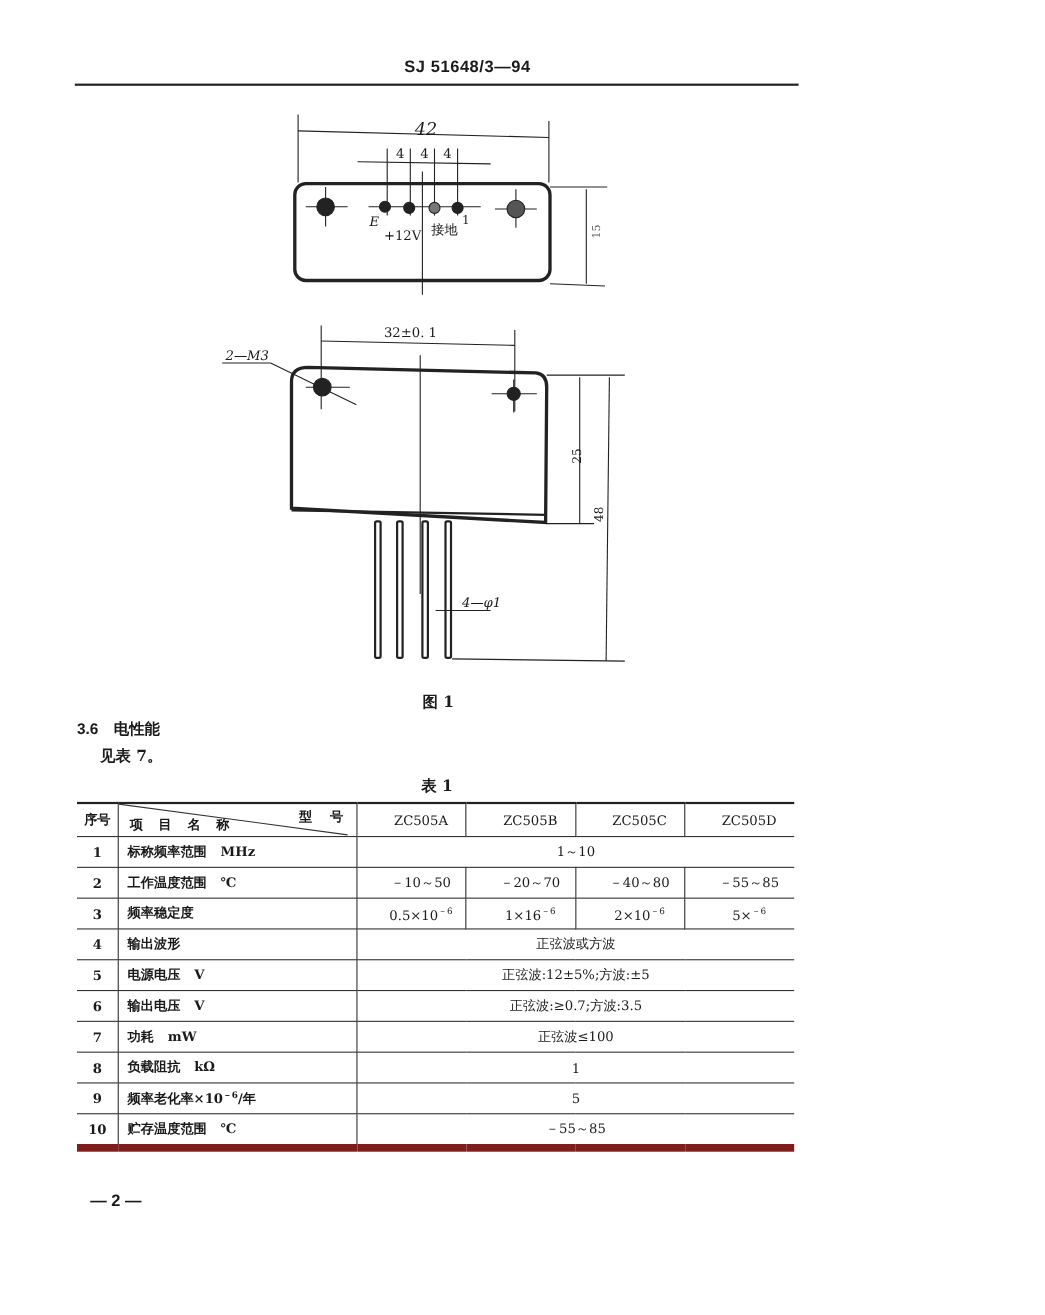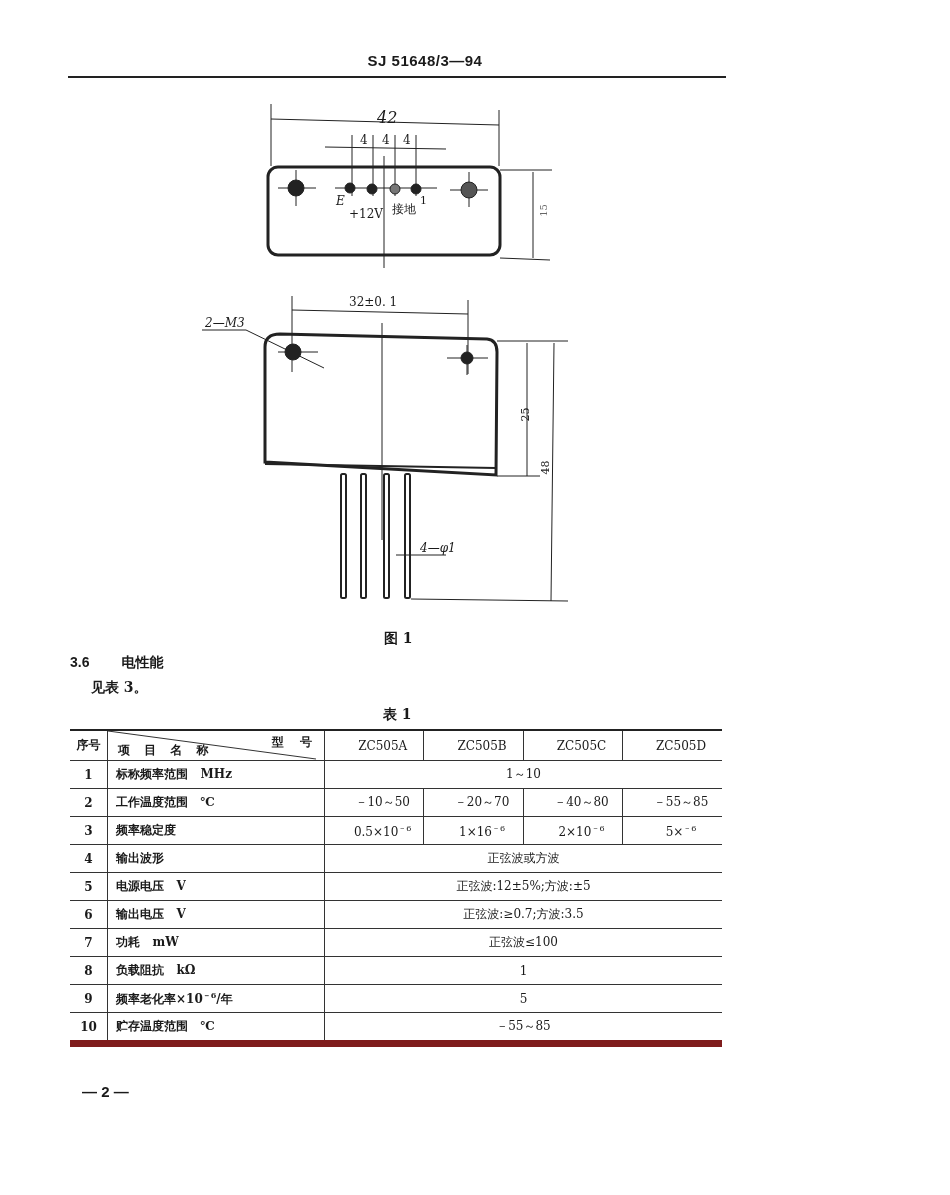--- a/index.html
+++ b/index.html
@@ -6,21 +6,21 @@
   body { width: 950px; height: 1195px; position: relative; overflow: hidden;
          font-family: "DejaVu Serif", "Liberation Serif", serif; color: #1a1a1a; }
   .abs { position: absolute; }
   .hdr { left: 0; top: 52px; width: 924px; text-align: center; font-family: "Liberation Sans", sans-serif;
          font-weight: bold; font-size: 15px; letter-spacing: 0.5px; }
   .hdr span { position: relative; left: -37px; }
   .hrule { left: 68px; top: 76px; width: 658px; height: 2px; background: #222; }
   svg.fig { position: absolute; left: 0; top: 0; }
   .caption { font-size: 14px; font-weight: bold; }
   .sec { left: 70px; top: 654px; font-size: 14px; font-weight: bold; }
-  .sec .num { font-family: "Liberation Sans", sans-serif; margin-right: 32px; }
+  .sec .num { font-family: "Liberation Sans", sans-serif; margin-right: 14px; }
   .para { left: 91px; top: 679px; font-size: 14px; font-weight: bold; }
   .tcap { left: 383px; top: 706px; font-size: 14px; font-weight: bold; }
   table.spec { position: absolute; left: 70px; top: 729px; width: 652px; border-collapse: collapse;
                font-size: 12px; table-layout: fixed; }
   table.spec td { height: 27px; padding: 0; border-bottom: 1.3px solid #333; text-align: center; vertical-align: middle; }
   table.spec tr:first-child td { border-top: 2px solid #222; height: 29px; }
   table.spec tr:last-child td { border-bottom: 7px solid #7f1d1d; }
   table.spec td.c-no { width: 37px; font-weight: bold; border-right: 1.3px solid #333; }
   table.spec td.c-item { width: 216px; text-align: left; padding-left: 8px; font-weight: bold; border-right: 1.3px solid #333; }
   table.spec td.c-v { border-right: 1.3px solid #333; padding-left: 17px; }
@@ -105,21 +105,21 @@
 <div class="abs" style="left:349px;top:295px;font-size:12px;">32±0. 1</div>
 <div class="abs" style="left:205px;top:316px;font-size:12px;font-style:italic;">2—M3</div>
 <div class="abs" style="left:518px;top:408px;font-size:11px;transform:rotate(-90deg);">25</div>
 <div class="abs" style="left:538px;top:461px;font-size:11px;transform:rotate(-90deg);">48</div>
 <div class="abs" style="left:420px;top:541px;font-size:12px;font-style:italic;">4—φ1</div>
 <div class="abs caption" style="left:384px;top:630px;">图 1</div>
 
 <div class="abs sec">
   <span class="num">3.6</span><span>电性能</span>
 </div>
-<div class="abs para">见表 3。</div>
+<div class="abs para">见表 7。</div>
 <div class="abs tcap">表 1</div>
 
 <table class="spec">
   <tbody>
       <tr>
     <td class="c-no">序号</td>
     <td class="c-item" style="padding-left:0;">
       <div class="diag">
         <svg width="217" height="29">
               <line x1="8" y1="0" x2="216" y2="28" stroke="#333" stroke-width="1"></line>

